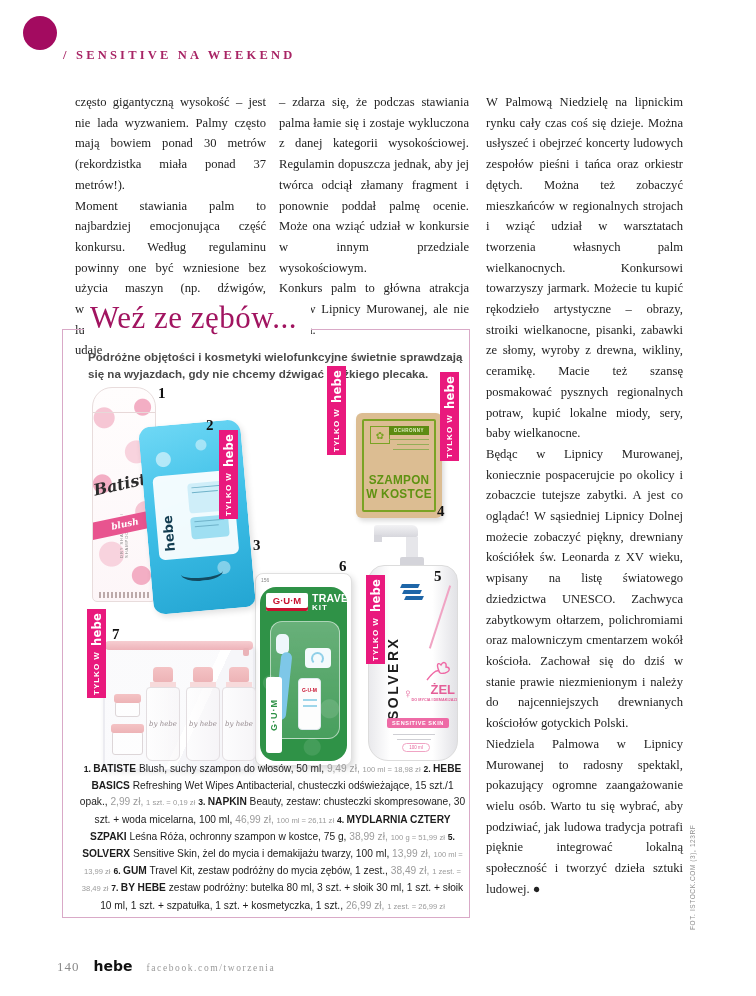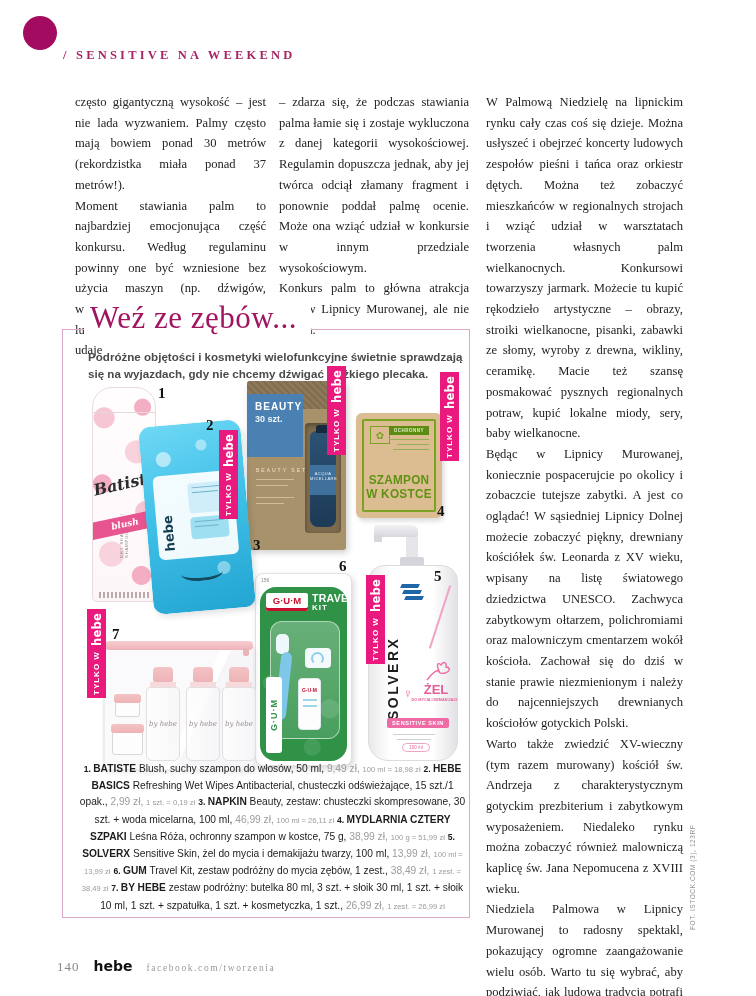--- a/index.html
+++ b/index.html
@@ -120,21 +120,21 @@
   .p5-stem { position:absolute; left:40px; top:16px; width:12px; height:22px; background:#e6e6ea; }
   .p5-collar { position:absolute; left:34px; top:36px; width:24px; height:10px; background:#d4d4da; border-radius:2px; }
   .p5-body { position:absolute; left:2px; top:44px; width:90px; height:196px; border:1px solid #dcdcdc;
              border-radius:16px 16px 20px 20px; overflow:hidden;
              background:linear-gradient(90deg,#e9e9ec,#ffffff 24%,#ffffff 72%,#e2e2e6); }
   .p5-chev { position:absolute; width:18px; height:4px; background:#1e66a8; transform:skewX(-25deg); }
   .p5-brand { position:absolute; left:16px; top:42px; height:112px; writing-mode:vertical-rl; transform:rotate(180deg);
               font-family:"Liberation Sans",sans-serif; font-weight:bold; font-size:14px; letter-spacing:2.5px; color:#1c1c1c; }
   .p5-pinkline { position:absolute; right:16px; top:18px; width:2px; height:66px; background:#f0a4c4; transform:rotate(18deg); }
   .p5-gender { position:absolute; left:34px; top:120px; font-size:13px; color:#e4659b; }
-  .p5-gel { position:absolute; left:48px; top:116px; width:38px; text-align:center;
+  .p5-gel { position:absolute; left:48px; top:116px; width:38px; text-align:right;
             font-family:"Liberation Sans",sans-serif; font-weight:bold; font-size:13px; color:#e45f98; }
   .p5-gelsub { position:absolute; left:42px; top:132px; width:48px; text-align:center;
                font-family:"Liberation Sans",sans-serif; font-weight:bold; font-size:3.8px; color:#e45f98; }
   .p5-skin { position:absolute; left:18px; top:152px; width:62px; height:10px; background:#ee6ba6; border-radius:2px;
              color:#fff; font-family:"Liberation Sans",sans-serif; font-weight:bold; font-size:5.5px;
              letter-spacing:.6px; text-align:center; line-height:10px; }
   .p5-tl { position:absolute; height:1px; background:#cfcfd4; }
   .p5-vol { position:absolute; left:33px; bottom:8px; width:28px; height:9px; border:1px solid #f0a4c4; border-radius:5px;
             color:#e4659b; font-family:"Liberation Sans",sans-serif; font-size:4.5px; text-align:center; line-height:8px; }
 
@@ -215,21 +215,20 @@
     <p>często gigantyczną wysokość – jest nie lada wyzwaniem. Palmy często mają bowiem ponad 30 metrów (rekordzistka miała ponad 37 metrów!).</p>
     <p>Moment stawiania palm to najbardziej emocjonująca część konkursu. Według regulaminu powinny one być wzniesione bez użycia maszyn (np. dźwigów, wyciągarek), jedynie za pomocą ludzkich rąk i lin. Nie każdemu się to udaje</p>
   </div>
   <div class="col col2">
     <p>– zdarza się, że podczas stawiania palma łamie się i zostaje wykluczona z danej kategorii wysokościowej. Regulamin dopuszcza jednak, aby jej twórca odciął złamany fragment i ponownie poddał palmę ocenie. Może ona wziąć udział w konkursie w innym przedziale wysokościowym.</p>
     <p>Konkurs palm to główna atrakcja dnia w Lipnicy Murowanej, ale nie jedyna.</p>
   </div>
   <div class="col col3">
     <p>W Palmową Niedzielę na lipnickim rynku cały czas coś się dzieje. Można usłyszeć i obejrzeć koncerty ludowych zespołów pieśni i tańca oraz orkiestr dętych. Można też zobaczyć mieszkańców w regionalnych strojach i wziąć udział w warsztatach tworzenia własnych palm wielkanocnych. Konkursowi towarzyszy jarmark. Możecie tu kupić rękodzieło artystyczne – obrazy, stroiki wielkanocne, pisanki, zabawki ze słomy, wyroby z drewna, wikliny, ceramikę. Macie też szansę posmakować pysznych regionalnych potraw, kupić lokalne miody, sery, baby wielkanocne.</p>
     <p>Będąc w Lipnicy Murowanej, koniecznie pospacerujcie po okolicy i zobaczcie tutejsze zabytki. A jest co oglądać! W sąsiedniej Lipnicy Dolnej możecie zobaczyć piękny, drewniany kościółek św. Leonarda z XV wieku, wpisany na listę światowego dziedzictwa UNESCO. Zachwyca zabytkowym ołtarzem, polichromiami oraz malowniczym cmentarzem wokół kościoła. Zachował się do dziś w stanie prawie niezmienionym i należy do najcenniejszych drewnianych kościołów gotyckich Polski.</p>
-    <p>Warto także zwiedzić XV-wieczny (tym razem murowany) kościół św. Andrzeja z charakterystycznym gotyckim prezbiterium i zabytkowym wyposażeniem. Niedaleko rynku można zobaczyć również malowniczą kaplicę św. Jana Nepomucena z XVIII wieku.</p>
     <p>Niedziela Palmowa w Lipnicy Murowanej to radosny spektakl, pokazujący ogromne zaangażowanie wielu osób. Warto tu się wybrać, aby podziwiać, jak ludowa tradycja potrafi pięknie integrować lokalną społeczność i tworzyć dzieła sztuki ludowej. ●</p>
   </div>
 
   <div class="feature-box"></div>
   <div class="box-title">Weź ze zębów...</div>
   <div class="box-intro">Podróżne objętości i kosmetyki wielofunkcyjne świetnie sprawdzają się na wyjazdach, gdy nie chcemy dźwigać ciężkiego plecaka.</div>
 
   <div class="num n1">1</div>
   <div class="num n2">2</div>
   <div class="num n3">3</div>
@@ -285,38 +284,20 @@
       <div class="p2-bar1"></div>
       <div class="p2-bar2"></div>
       <div class="p2-line" style="left:38px; top:14px; width:30px;"></div>
       <div class="p2-line" style="left:38px; top:19px; width:26px;"></div>
       <div class="p2-line" style="left:38px; top:48px; width:30px;"></div>
       <div class="p2-line" style="left:38px; top:53px; width:24px;"></div>
     </div>
     <div class="p2-swoosh"></div>
   </div>
 
-  <div class="p3">
-    <div class="p3-flap"></div>
-    <div class="p3-panel">
-      <div class="p3-panel-t">BEAUTY</div>
-      <div class="p3-panel-q">30 szt.</div>
-    </div>
-    <div class="p3-set">BEAUTY SET</div>
-    <div class="p3-line" style="top:98px;"></div>
-    <div class="p3-line" style="top:104px; width:32px;"></div>
-    <div class="p3-line" style="top:116px;"></div>
-    <div class="p3-line" style="top:122px; width:28px;"></div>
-    <div class="p3-window">
-      <div class="p3-bottle">
-        <div class="p3-cap"></div>
-        <div class="p3-band">ACQUA MICELLARE</div>
-      </div>
-    </div>
-  </div>
 
   <div class="p4">
     <div class="p4-frame">
       <div class="p4-iconbox">✿</div>
       <div class="p4-badge">OCHRONNY</div>
       <div class="p4-tl" style="top:18px;"></div>
       <div class="p4-tl" style="top:23px; width:32px;"></div>
       <div class="p4-tl" style="top:28px; width:36px;"></div>
       <div class="p4-title">
         <div>SZAMPON</div>

